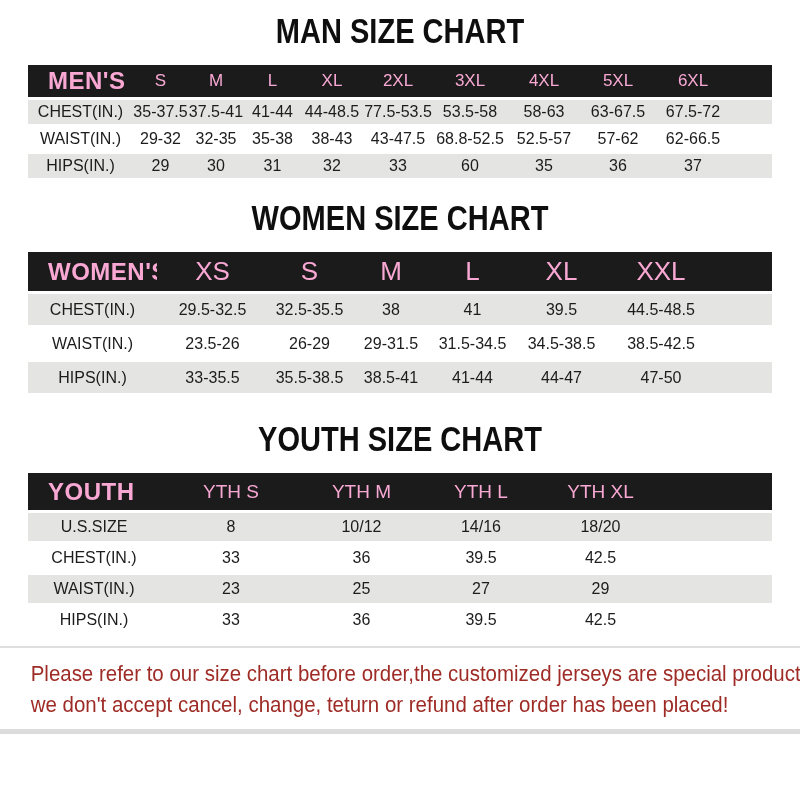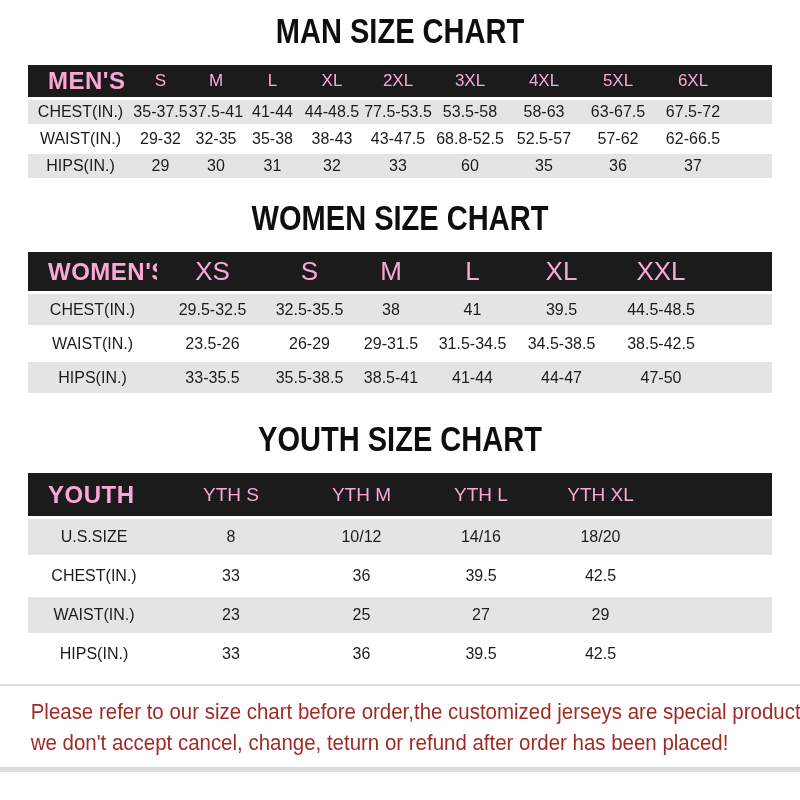--- a/index.html
+++ b/index.html
@@ -84,23 +84,23 @@
   table.size-table tbody tr:nth-child(even) td { background: #ffffff; }
 
   .t-men thead th   { height: 32px; font-size: 17px; }
   .t-men thead th.corner { font-size: 24px; }
   .t-men tbody td   { height: 24px; }
 
   .t-women thead th { height: 39px; font-size: 26px; }
   .t-women thead th.corner { font-size: 24px; }
   .t-women tbody td { height: 31px; }
 
-  .t-youth thead th { height: 43px; font-size: 19px; }
+  .t-youth thead th { height: 37px; font-size: 19px; }
   .t-youth thead th.corner { font-size: 24px; letter-spacing: 1.5px; }
-  .t-youth tbody td { height: 36px; }
+  .t-youth tbody td { height: 28px; }
 
   
   .note {
     margin-top: 9px;
     border-top: 2px solid #dedede;
     border-bottom: 5px solid #dcdcdc;
     padding: 10px 0 9px;
   }
   .note p {
     margin: 0;

